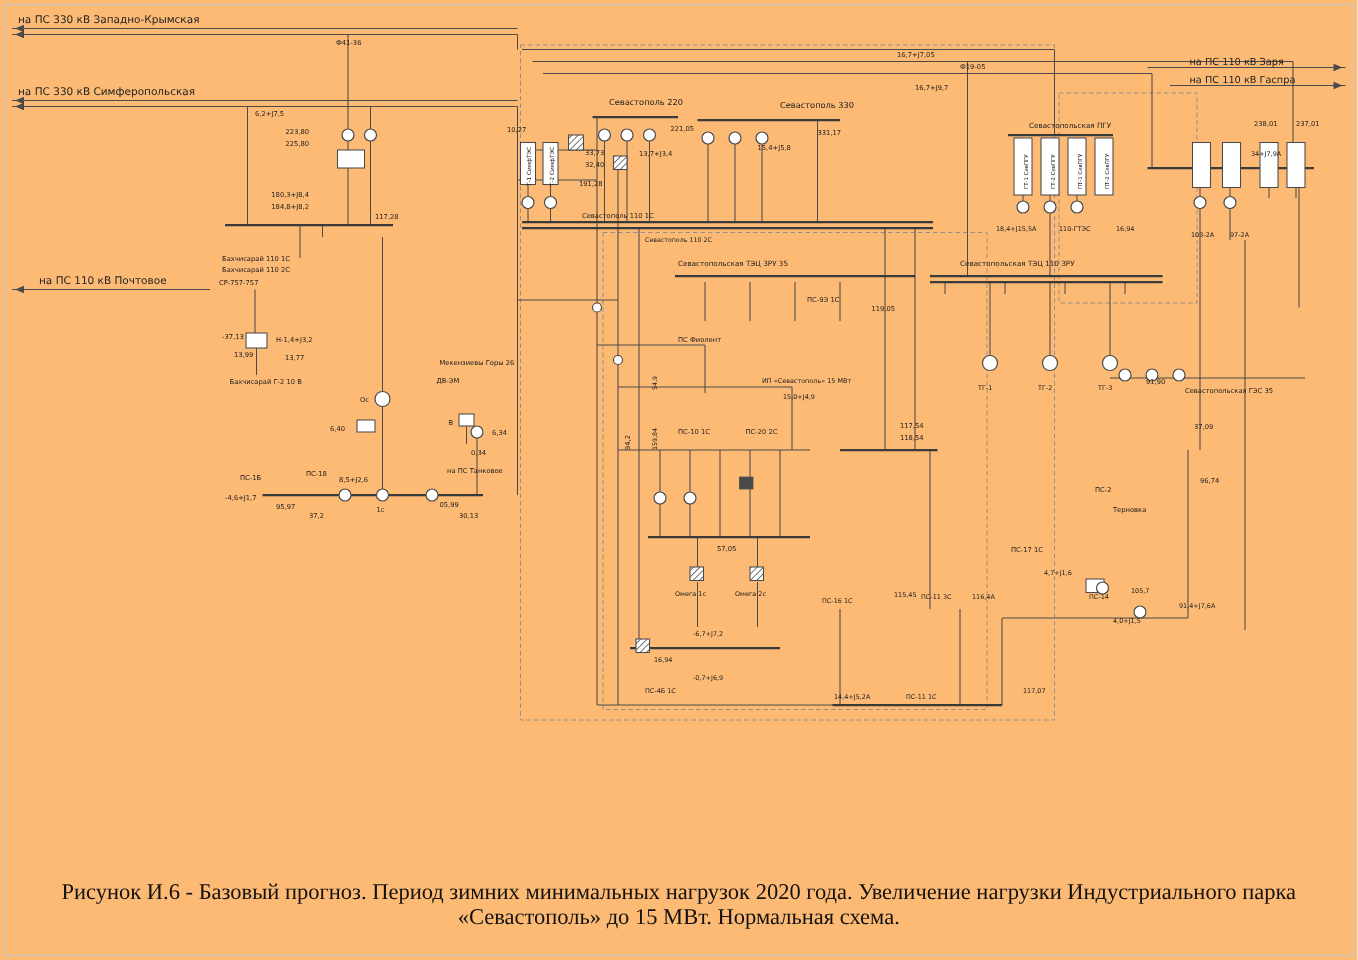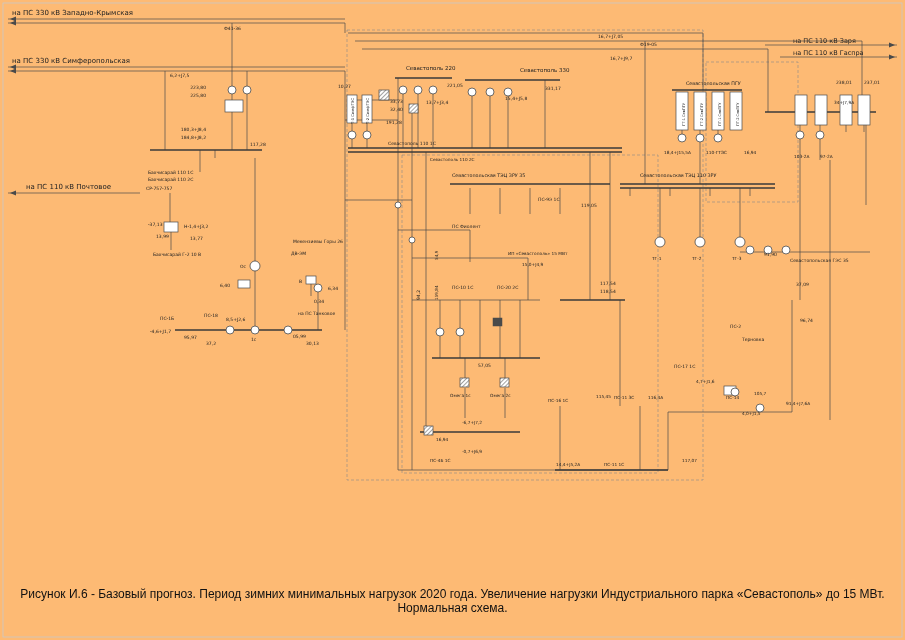--- a/index.html
+++ b/index.html
@@ -1,20 +1,20 @@
 <!DOCTYPE html>
 <html><head>
 <meta charset="utf-8">
 <style>
   html,body{margin:0;padding:0;background:#ffffff;}
   .page{position:relative;width:905px;height:640px;background:#fdba74;overflow:hidden;
         font-family:"DejaVu Sans",sans-serif;}
   .page svg{position:absolute;left:0;top:0;}
   .caption{position:absolute;left:0;right:0;top:587px;text-align:center;
-           font-family:Liberation Sans, sans-serif;font-size:12px;color:#111;}
+           font-family:Liberation Serif, serif;font-size:15px;color:#111;}
   text{font-family:"DejaVu Sans",sans-serif;fill:#222;}
 </style>
 </head>
 <body>
 
 <div class="page">
   <svg id="schematic" width="905" height="640" viewBox="0 0 905 640">
     <defs>
       <pattern id="hatch" width="3" height="3" patternUnits="userSpaceOnUse" patternTransform="rotate(45)">
         <rect width="3" height="3" fill="#ffffff"></rect>

